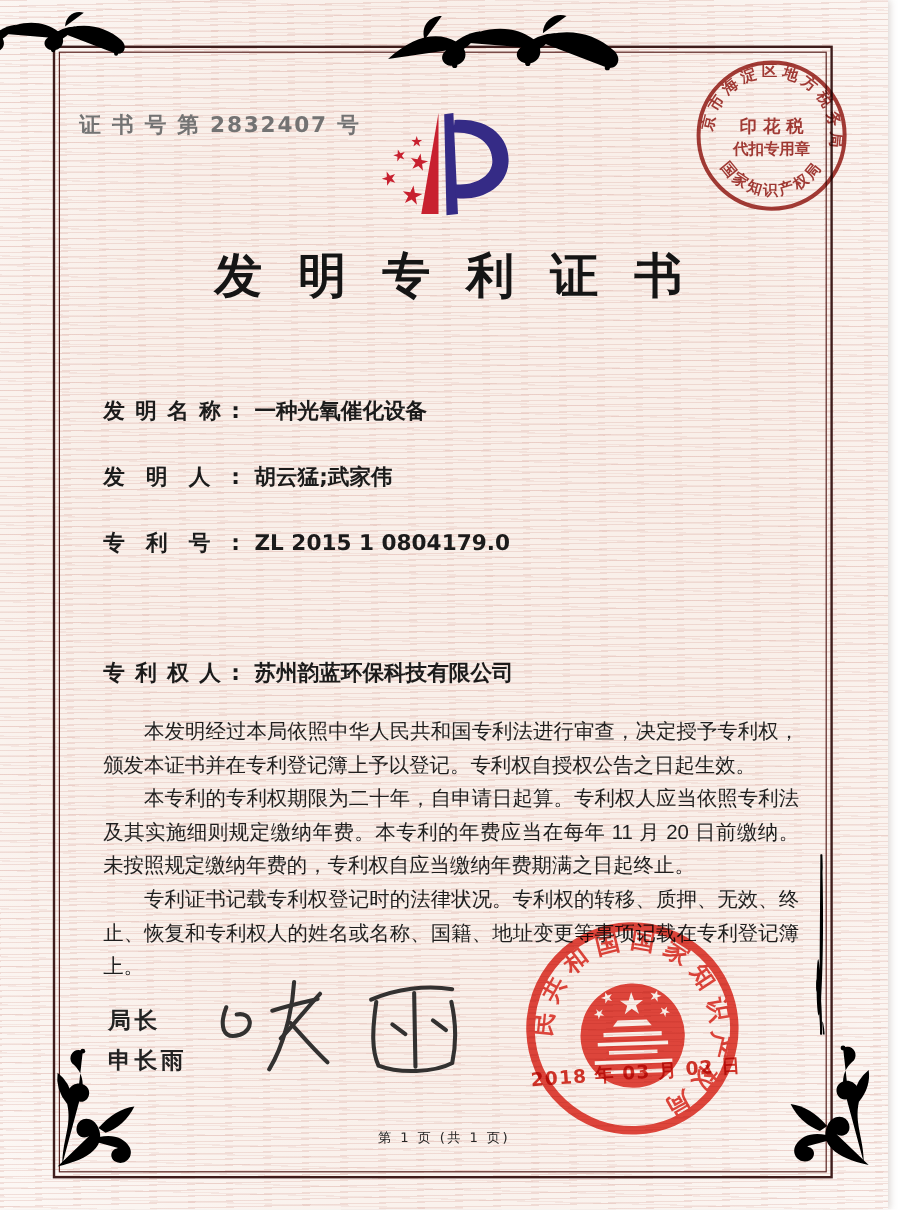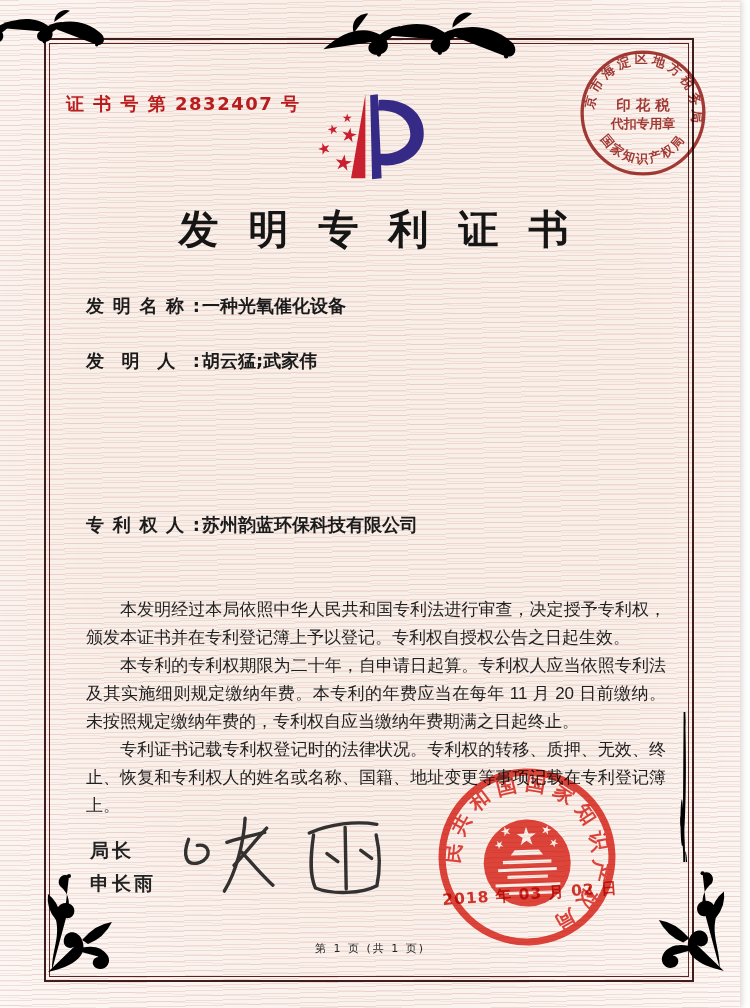--- a/index.html
+++ b/index.html
@@ -12,28 +12,28 @@
       repeating-linear-gradient(178.5deg, rgba(213,156,146,.28) 0 1px, rgba(0,0,0,0) 1px 5px),
       repeating-linear-gradient(181.5deg, rgba(213,156,146,.16) 0 1px, rgba(0,0,0,0) 1px 8px),
       radial-gradient(ellipse at 50% 45%, rgba(255,255,255,0) 55%, rgba(255,255,255,.55) 100%);
     box-shadow:2px 0 6px rgba(120,90,80,.25);}
   
   #frame{position:absolute;left:44px;top:38px;right:56px;bottom:26px;
     border:2px solid #3f1d1c;pointer-events:none;}
   #frame:before{content:"";position:absolute;left:3px;top:3px;right:3px;bottom:3px;
     border:1px solid #5a2321;}
   .abs{position:absolute;}
-  #cert-no{left:66px;top:92px;font-size:18px;font-weight:600;letter-spacing:1.5px;color:#b91c1c;}
+  #cert-no{left:66px;top:92px;font-size:18px;font-weight:600;letter-spacing:1.5px;color:#737373;}
   #logo{left:288px;top:88px;width:172px;height:110px;}
   #title{left:0;right:10px;top:202px;text-align:center;font-size:40px;font-weight:700;
     letter-spacing:30px;padding-left:37px;color:#151515;
     font-family:"DejaVu Serif","Liberation Serif",serif;}
   .field{left:86px;height:26px;font-size:18px;font-weight:600;color:#1b1b1b;white-space:nowrap;}
-  .flabel{display:inline-block;width:114px;text-align:justify;text-align-last:justify;}
-  .fvalue{margin-left:2px;}
+  .flabel{display:inline-block;width:114px;text-align:justify;text-align-last:justify;margin-top:36px;}
+  .fvalue{margin-left:12px;}
   #f0{top:294px}#f1{top:349px}#f2{top:404px}#f3{top:459px}#f4{top:513px}#f5{top:567px}
   #body-text{left:86px;top:596px;width:580px;font-size:17px;line-height:28px;
     font-family:Liberation Sans, sans-serif;color:#1f1f1f;text-align:justify;}
   #body-text p{margin:0;text-indent:2em;}
   #sig-title{left:90px;top:838px;font-size:19px;font-weight:600;letter-spacing:3px;}
   #sig-name{left:90px;top:871px;font-size:19px;font-weight:600;letter-spacing:3px;}
   #signature{left:150px;top:804px;width:282px;height:106px;transform:rotate(-2deg);}
   #footer{left:0;right:10px;top:941px;text-align:center;font-size:11px;color:#262626;letter-spacing:2px;}
   
   #tax-stamp{left:578px;top:48px;width:130px;height:130px;mix-blend-mode:multiply;opacity:.93;}
@@ -134,20 +134,23 @@
     <text x="63" y="78" text-anchor="middle" font-size="12.5" font-weight="700" fill="#9e2f2a">代扣专用章</text>
   </svg>
 
   <div class="abs" id="title">发明专利证书</div>
 
   <div class="abs field" id="f0">
     <span class="flabel">发明名称:</span><span class="fvalue">一种光氧催化设备</span>
   </div>
   <div class="abs field" id="f1">
     <span class="flabel">发明人:</span><span class="fvalue">胡云猛;武家伟</span>
+  </div>
+  <div class="abs field" id="f2">
+    <span class="flabel">专利号:</span><span class="fvalue">ZL 2015 1 0804179.0</span>
   </div>
   <div class="abs field" id="f4">
     <span class="flabel">专利权人:</span><span class="fvalue">苏州韵蓝环保科技有限公司</span>
   </div>
 
   <div class="abs" id="body-text">
     <p>本发明经过本局依照中华人民共和国专利法进行审查，决定授予专利权，颁发本证书并在专利登记簿上予以登记。专利权自授权公告之日起生效。</p>
     <p>本专利的专利权期限为二十年，自申请日起算。专利权人应当依照专利法及其实施细则规定缴纳年费。本专利的年费应当在每年 11 月 20 日前缴纳。未按照规定缴纳年费的，专利权自应当缴纳年费期满之日起终止。</p>
     <p>专利证书记载专利权登记时的法律状况。专利权的转移、质押、无效、终止、恢复和专利权人的姓名或名称、国籍、地址变更等事项记载在专利登记簿上。</p>
   </div>

